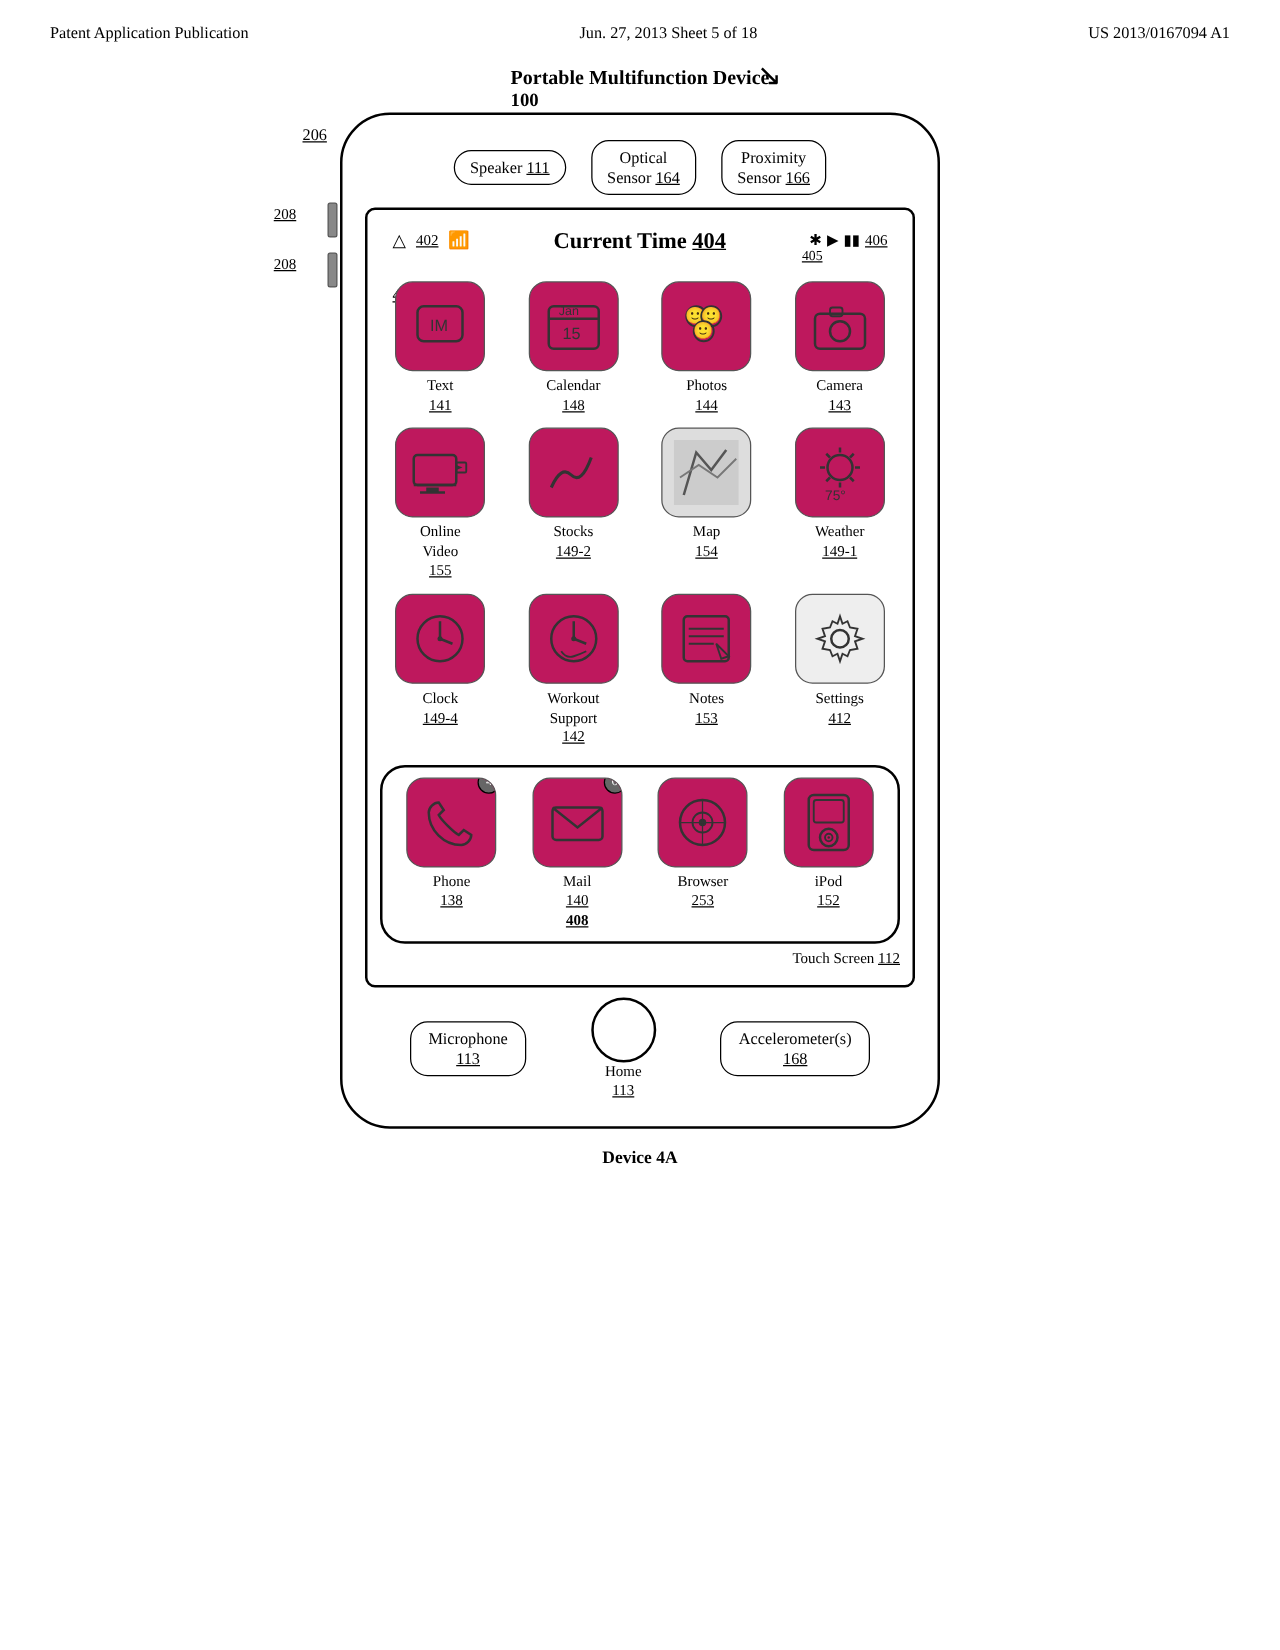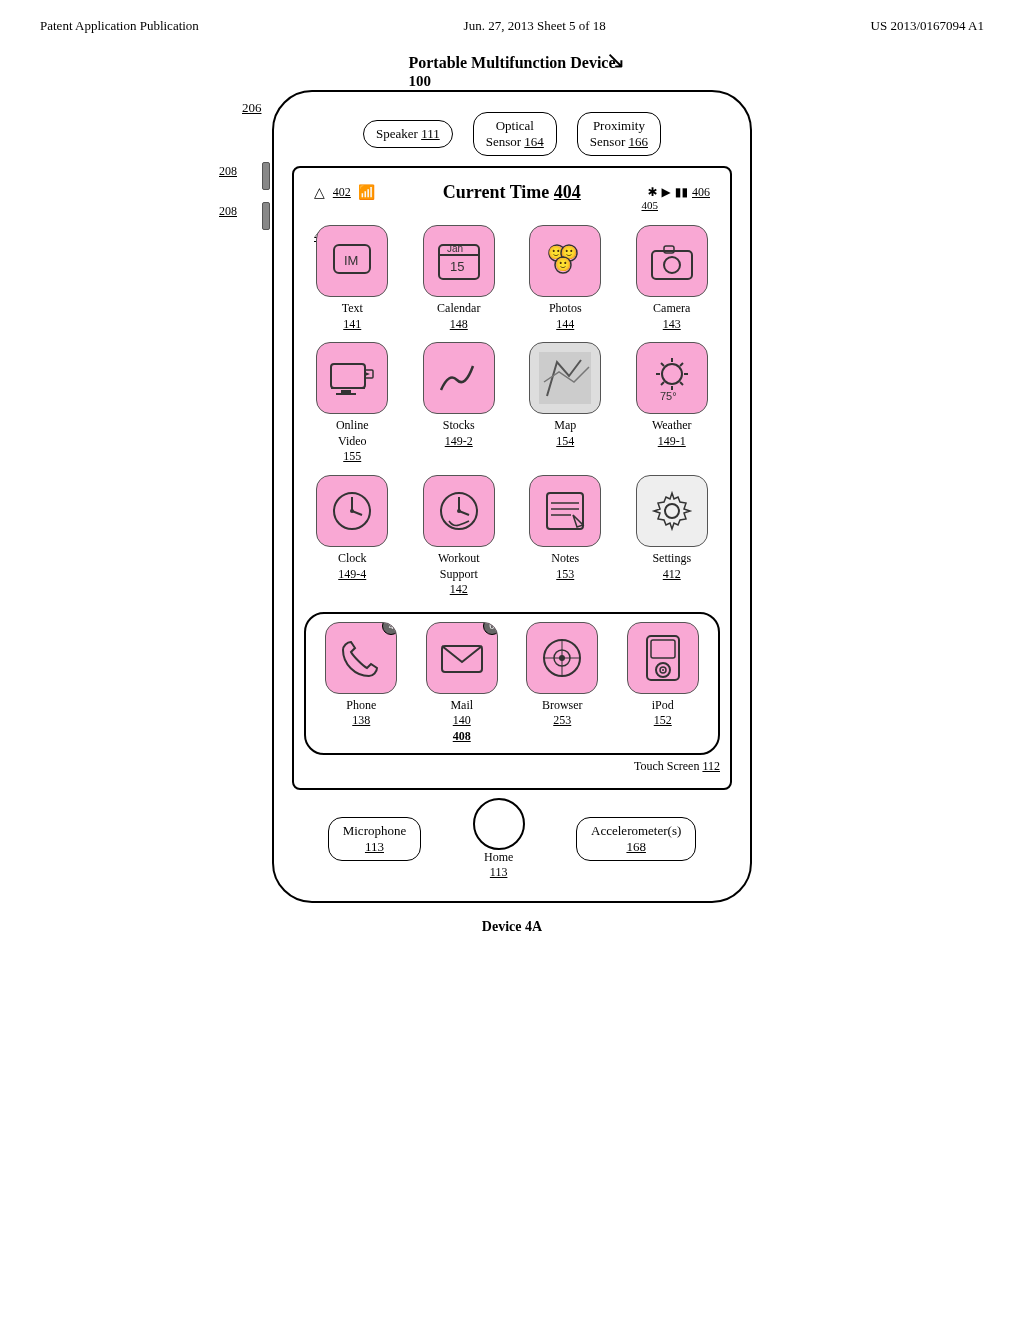--- a/index.html
+++ b/index.html
@@ -146,21 +146,21 @@
     }
 
     .app-icon {
       width: 72px;
       height: 72px;
       border: 1.5px solid #555;
       border-radius: 14px;
       display: flex;
       align-items: center;
       justify-content: center;
-      background: #f9a8d4;
+      background: #be185d;
       font-size: 22px;
       overflow: hidden;
       position: relative;
     }
 
     .app-label {
       font-size: 12px;
       text-align: center;
       line-height: 1.3;
     }

